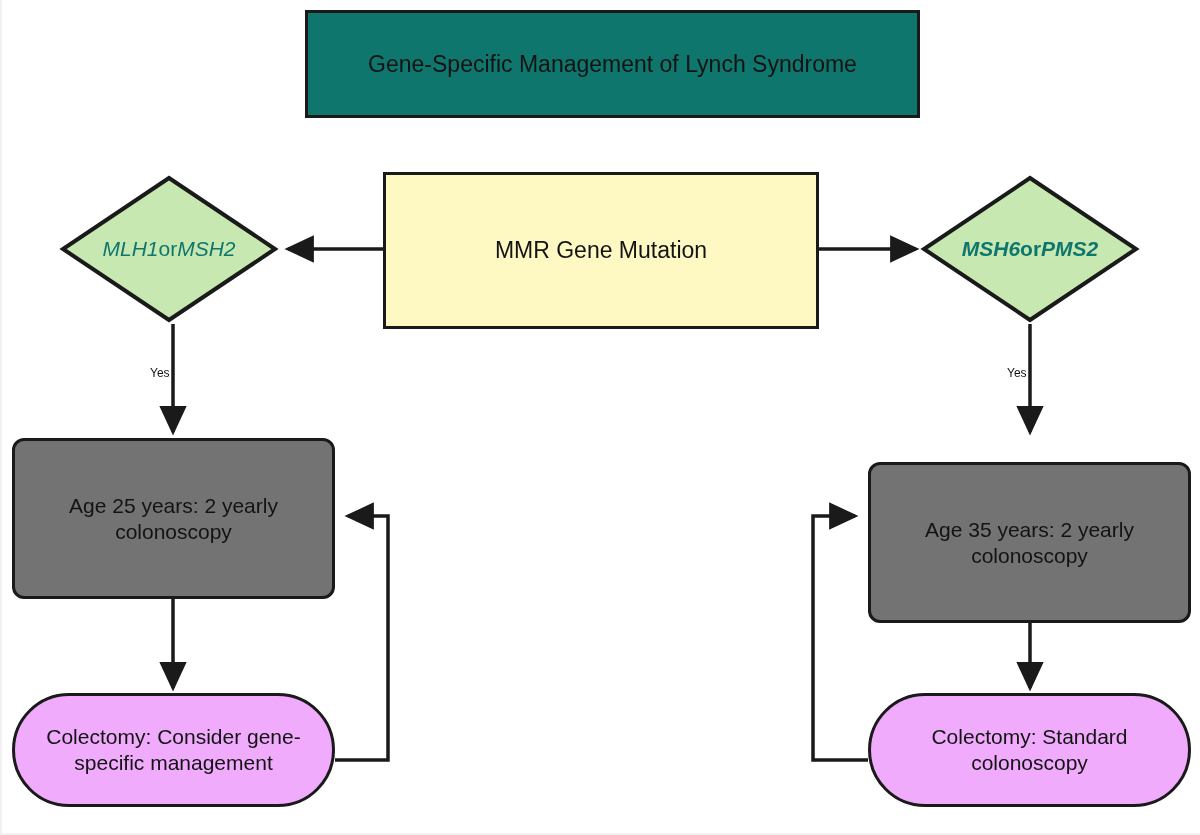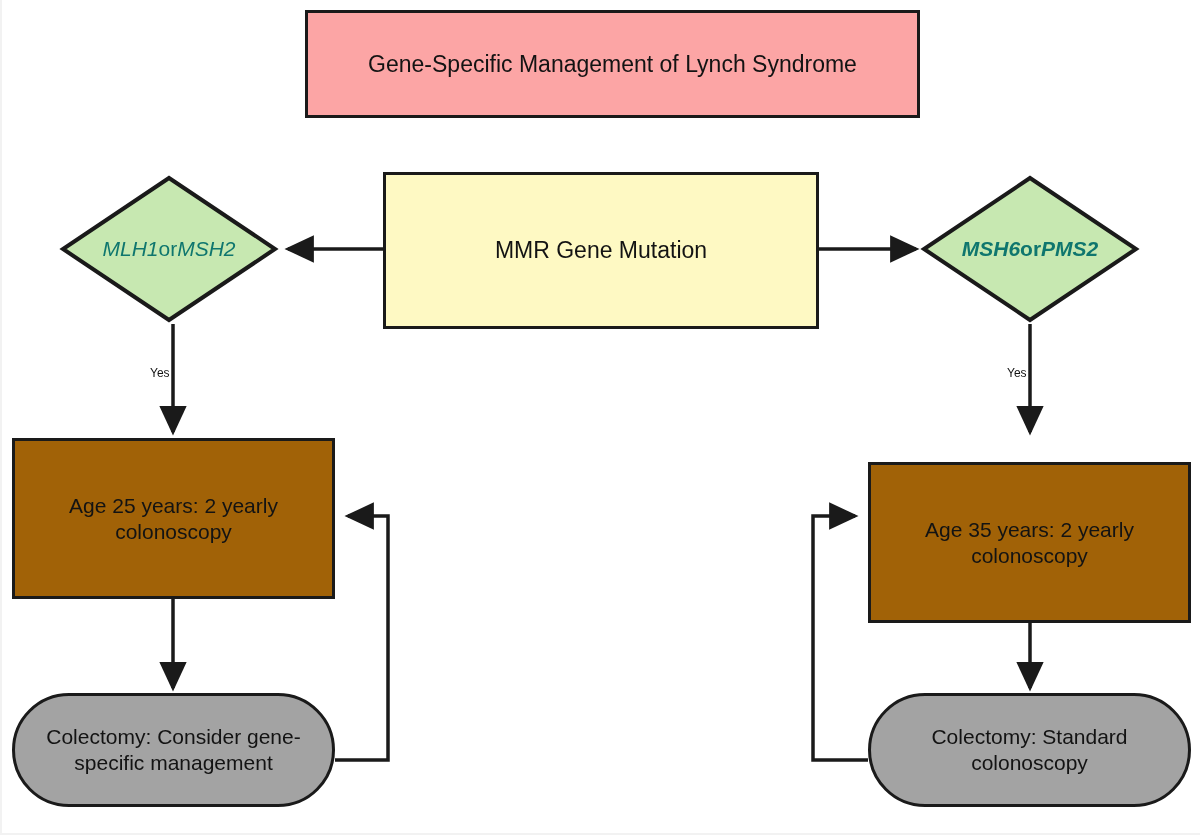--- a/index.html
+++ b/index.html
@@ -34,40 +34,41 @@
     display: block;
     width: 100%;
   }
 
   
   #title-box {
     left: 305px;
     top: 10px;
     width: 615px;
     height: 108px;
-    background: #fca5a5;
+    background: #0f766e;
     font-size: 23px;
   }
 
   
   #mmr-box {
     left: 383px;
     top: 172px;
     width: 436px;
     height: 157px;
     background: #fef9c3;
     font-size: 23px;
   }
 
   
   .surveillance {
-    background: #a16207;
+    background: #737373;
     font-size: 21px;
     height: 161px;
     width: 323px;
+    border-radius: 12px;
   }
   #surv-left  { left: 12px;  top: 438px; }
   #surv-right { left: 868px; top: 462px; align-items: center; }
 
   
   .diamond-wrap {
     position: absolute;
     width: 220px;
     height: 150px;
   }
@@ -85,21 +86,21 @@
     color: #0f766e;
     white-space: nowrap;
   }
   .dtext .gene { font-style: italic; }
 
   
   .terminator {
     position: absolute;
     box-sizing: border-box;
     border: 3px solid #1a1a1a;
-    background: #a3a3a3;
+    background: #f0abfc;
     border-radius: 70px;
     display: flex;
     align-items: center;
     justify-content: center;
     text-align: center;
     font-size: 21px;
     color: #131313;
     line-height: 1.22;
     padding: 4px 26px;
     width: 323px;

